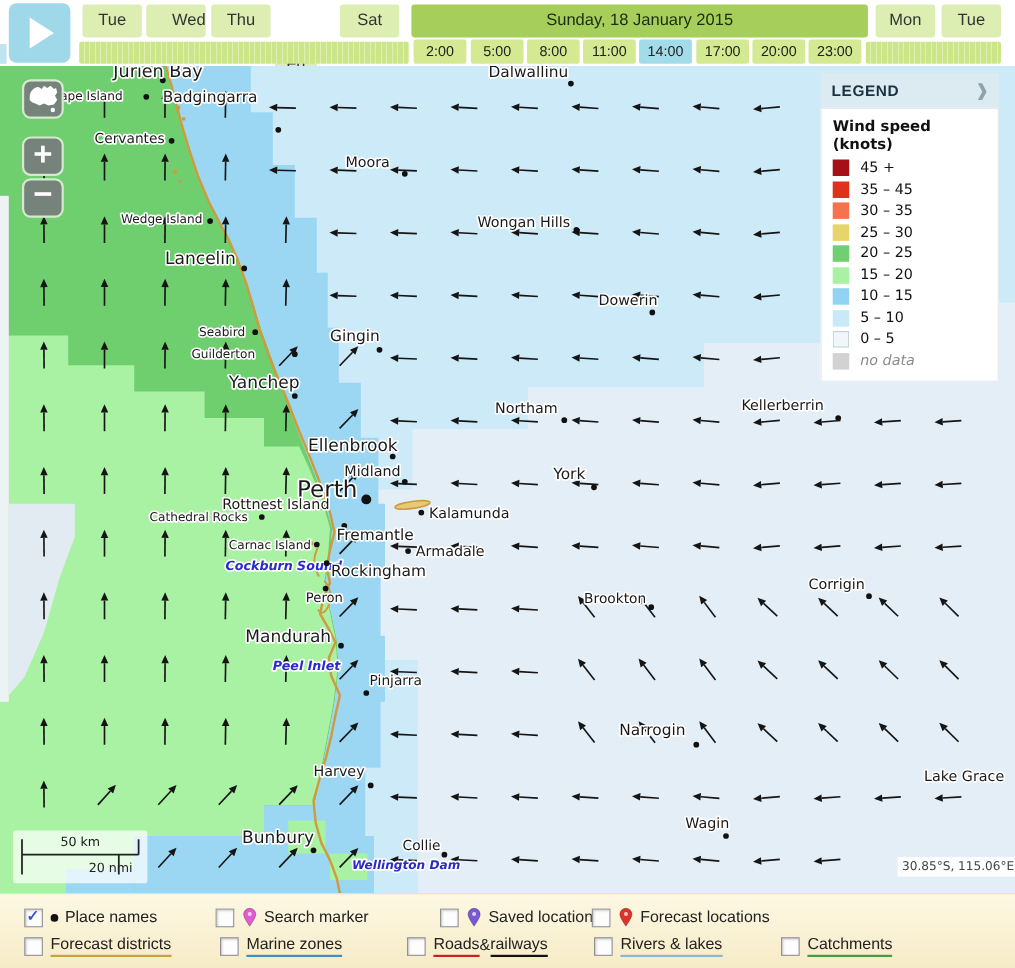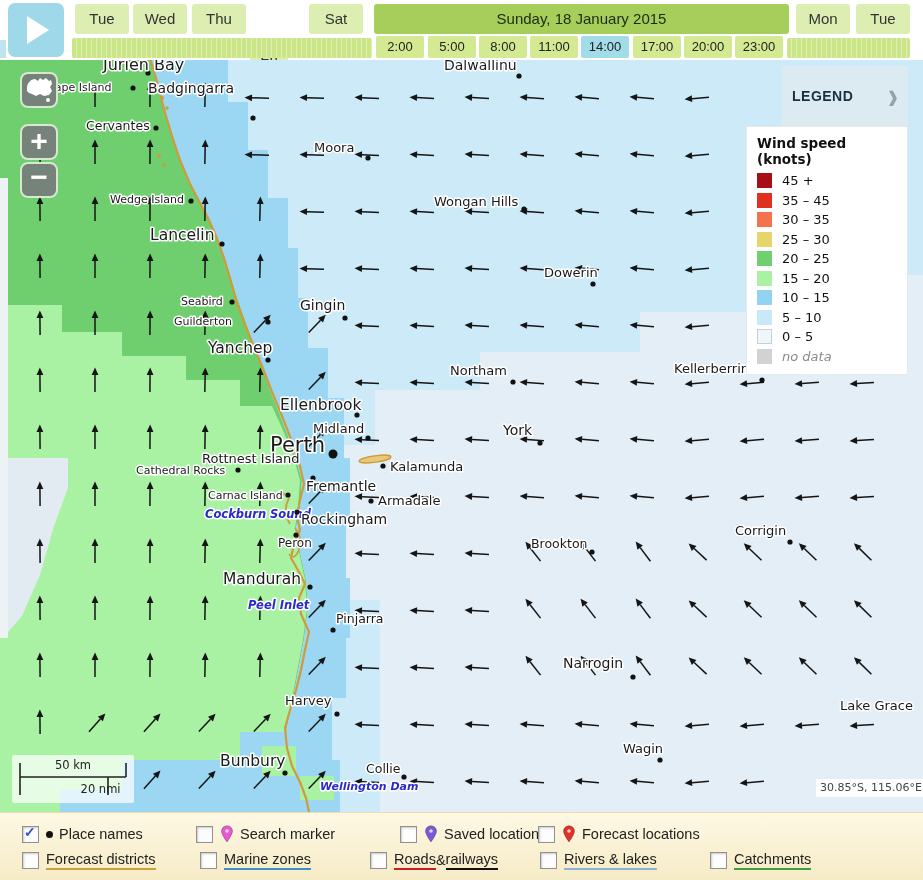--- a/index.html
+++ b/index.html
@@ -16,21 +16,21 @@
   .time-cell.sel{background:#a3dce9;}
   
   .map{position:absolute;left:0;top:60px;width:923px;height:752px;overflow:hidden;background:#fdba74;}
   .map-svg{position:absolute;left:0;top:0;}
   .mapbtn{position:absolute;background:#76837a;border:2px solid #d6e9cf;border-radius:8px;box-sizing:border-box;cursor:pointer;}
   .nav-aus{left:20px;top:12px;width:38px;height:36px;}
   .zoom-in{left:20px;top:64px;width:38px;height:36px;color:#fff;font-size:30px;font-weight:bold;text-align:center;line-height:30px;}
   .zoom-out{left:20px;top:102px;width:38px;height:36px;color:#fff;font-size:30px;font-weight:bold;text-align:center;line-height:26px;}
   
   .legend{position:absolute;left:746px;top:6px;width:162px;}
-  .legend-header{height:60px;background:#dcebf2;display:flex;align-items:center;justify-content:space-between;padding:11px 10px;box-sizing:border-box;margin-left:36px;}
+  .legend-header{height:32px;background:#dcebf2;display:flex;align-items:center;justify-content:space-between;padding:11px 10px;box-sizing:border-box;}
   .legend-header .ltxt{font-weight:bold;font-size:14px;letter-spacing:.5px;color:#173142;}
   .legend-header .chev{font-size:30px;color:#90a2ab;font-weight:bold;line-height:30px;cursor:pointer;transform:scaleY(1.3);}
   .legend-body{background:#fff;border:1px solid #e2eaee;padding:8px 10px 6px 10px;}
   .legend-title{font-family:"DejaVu Sans",sans-serif;font-weight:bold;font-size:13.5px;color:#111;margin-bottom:6px;}
   .legend-row{display:flex;align-items:flex-start;height:19.5px;}
   .legend-row .sw{width:15px;height:15px;margin-right:10px;flex:none;}
   .legend-row .lb{font-family:"DejaVu Sans",sans-serif;font-size:13px;color:#111;}
   .legend-row .lb.italic{font-style:italic;color:#8a8a8a;}
   
   .scalebar{position:absolute;left:12px;top:695px;width:122px;height:48px;background:rgba(255,255,255,0.72);border-radius:2px;}
@@ -53,21 +53,21 @@
 
 <div class="app">
 
   <div class="topbar">
     <div class="edge-sliver"></div>
     <div class="play-btn">
         <div class="play-tri"></div>
       </div>
 
     <div class="day-tab" style="left:75px;width:54px;">Tue</div>
-    <div class="day-tab" style="left:133px;width:54px;">Wed</div>
+    <div class="day-tab" style="left:133px;width:54px;text-align:right;">Wed</div>
     <div class="day-tab" style="left:192px;width:54px;">Thu</div>
     <div class="day-tab" style="left:250px;width:38px;margin-top:40px;">Fri</div>
     <div class="day-tab" style="left:309px;width:54px;">Sat</div>
     <div class="day-tab sel" style="left:374px;width:415px;">Sunday, 18 January 2015</div>
     <div class="day-tab" style="left:796px;width:54px;">Mon</div>
     <div class="day-tab" style="left:856px;width:54px;">Tue</div>
 
     <div class="stripes" style="left:72px;top:38px;width:300px;height:20px;"></div>
     <div class="stripes" style="left:787px;top:38px;width:123px;height:20px;"></div>
 

